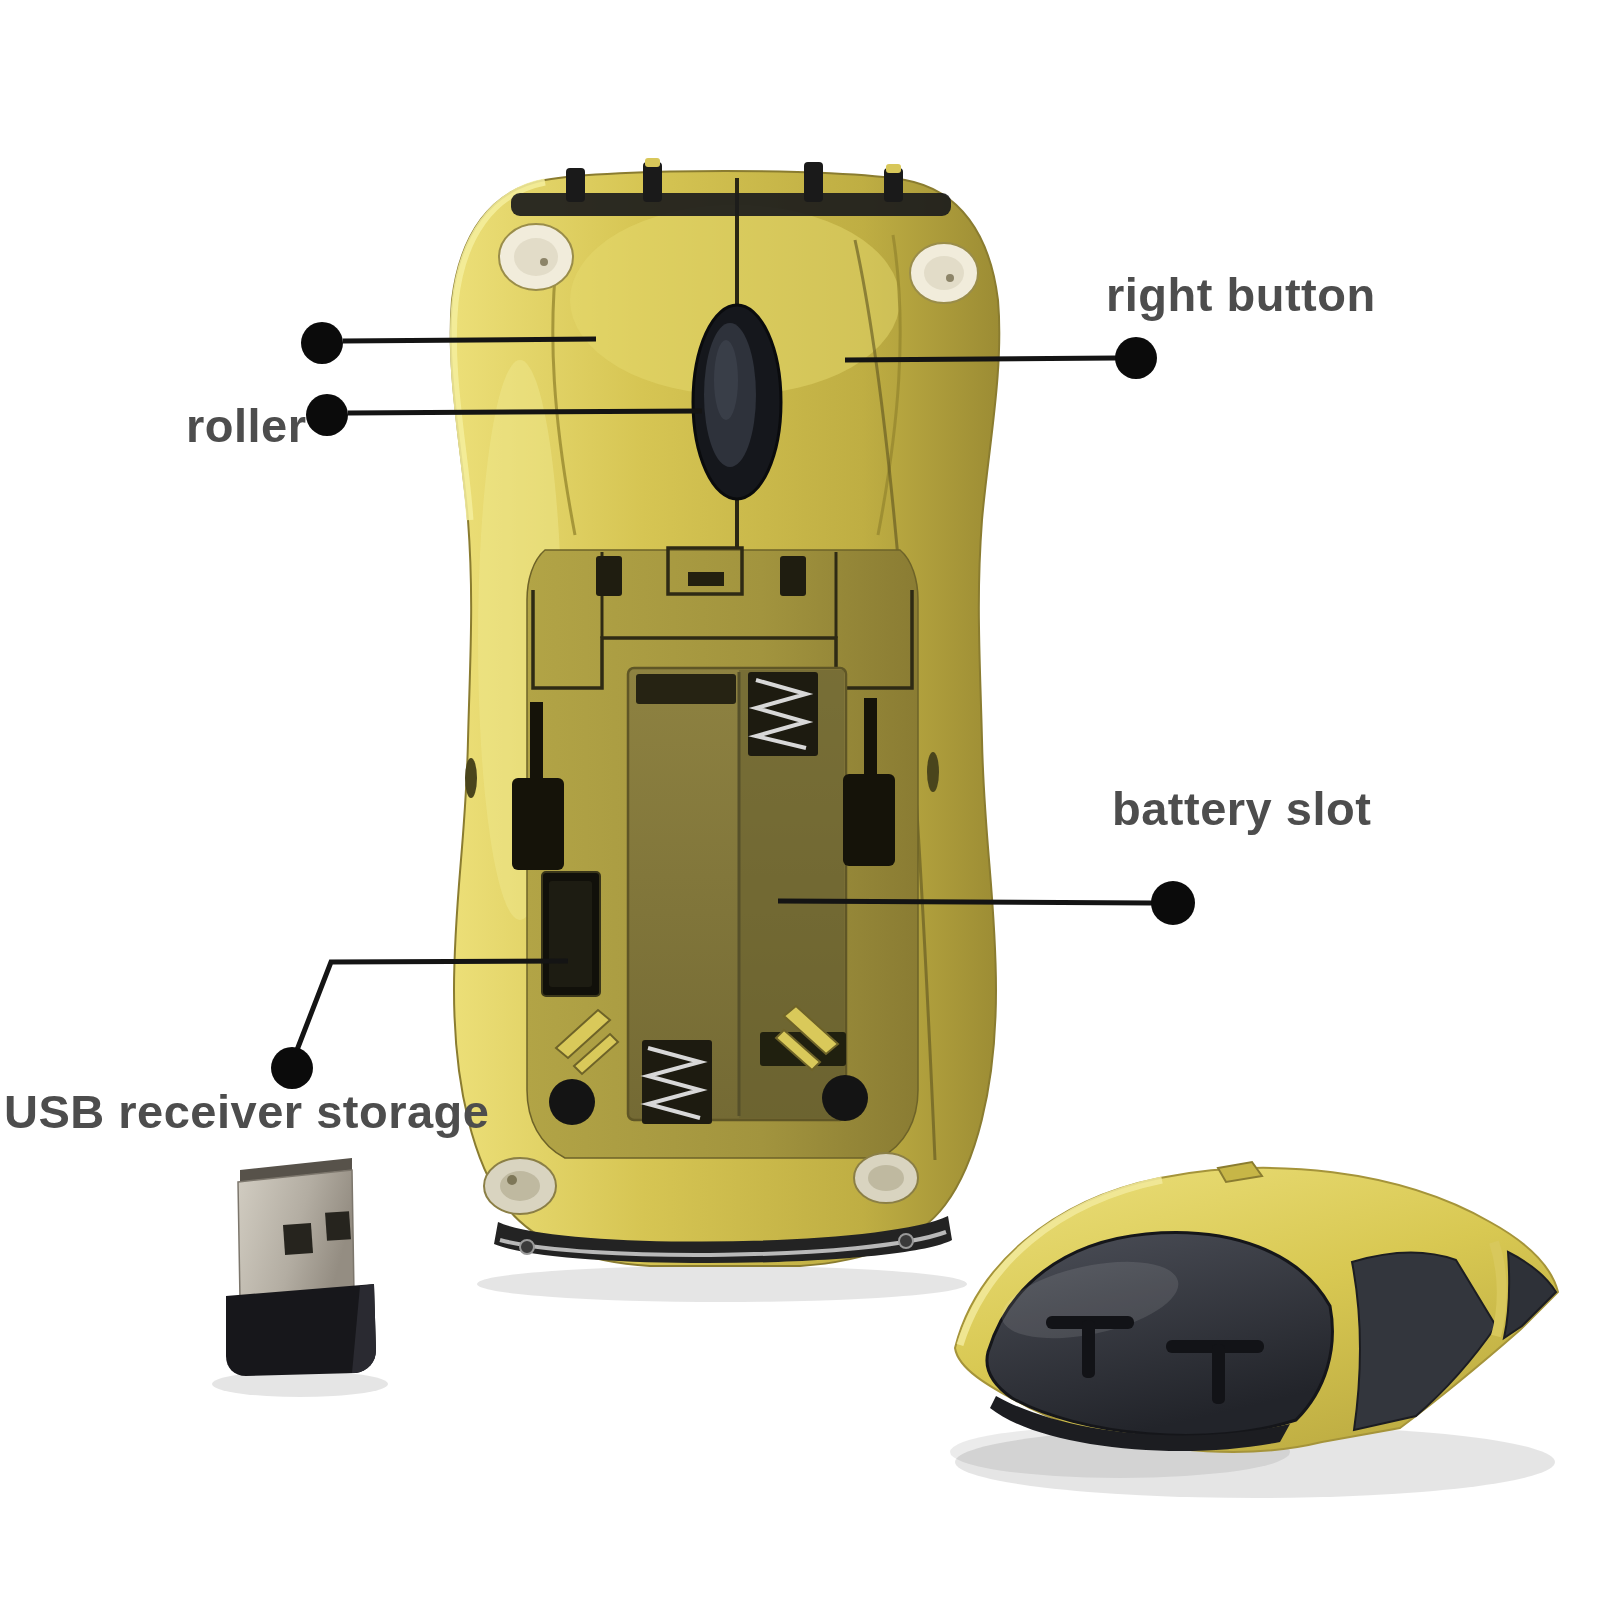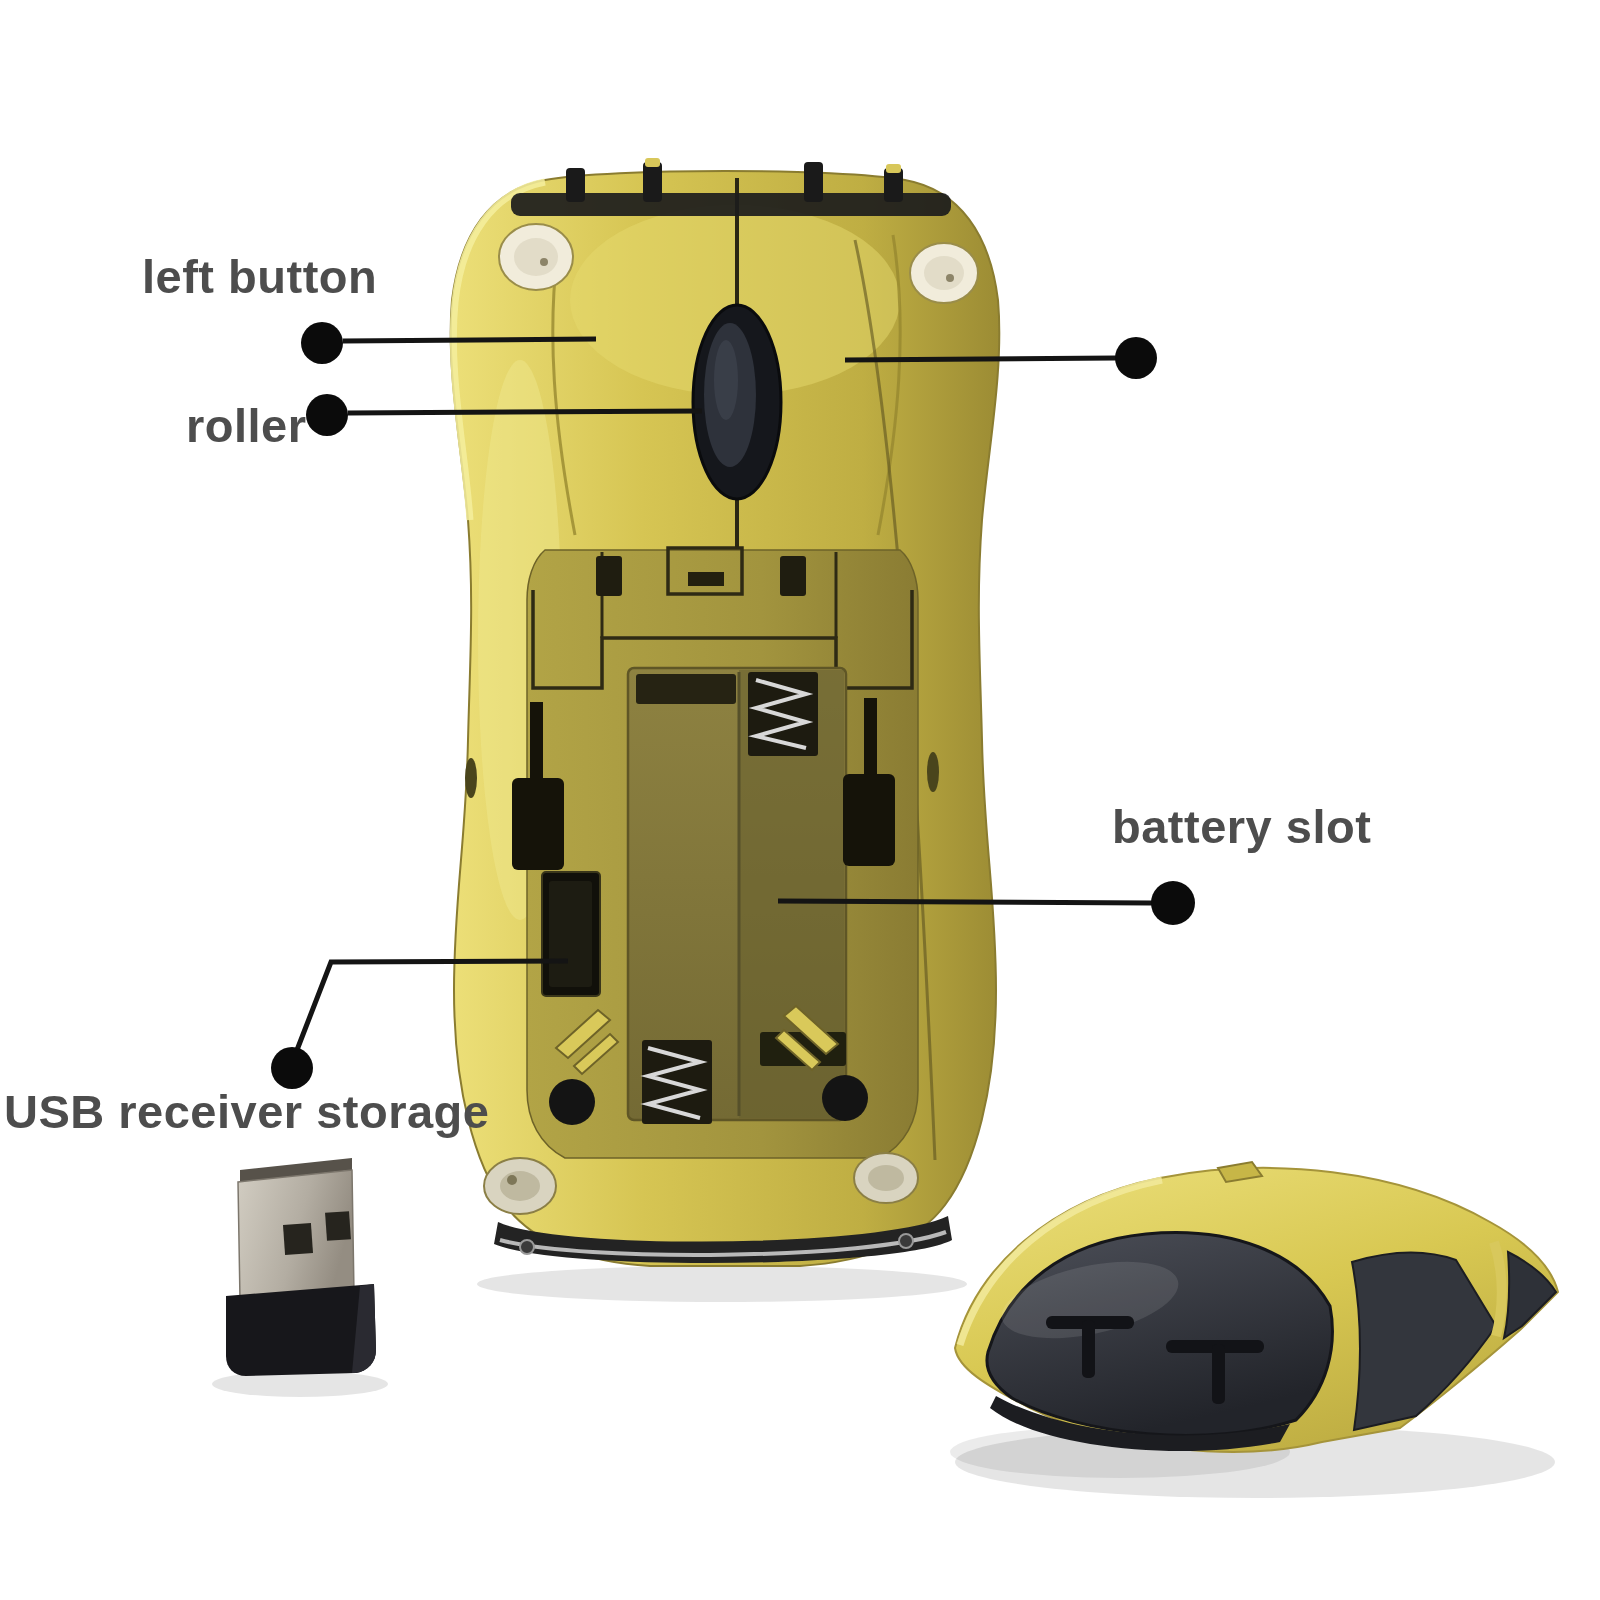--- a/index.html
+++ b/index.html
@@ -209,18 +209,18 @@
   </g>
   <g fill="#0b0b0b">
     <circle cx="322" cy="343" r="21"></circle>
     <circle cx="327" cy="415" r="21"></circle>
     <circle cx="1136" cy="358" r="21"></circle>
     <circle cx="1173" cy="903" r="22"></circle>
     <circle cx="292" cy="1068" r="21"></circle>
   </g>
 </svg>
 
-<div class="callout-label" style="left:142px;top:252px;">left button</div>
 <div class="callout-label" style="left:186px;top:401px;">roller</div>
-<div class="callout-label" style="left:1112px;top:802px;">battery slot</div>
+<div class="callout-label" style="left:1106px;top:270px;">right button</div>
+<div class="callout-label" style="left:1112px;top:784px;">battery slot</div>
 <div class="callout-label" style="left:4px;top:1080px;margin-top:7px;">USB receiver storage</div>
 
 </div>
 
 </body></html>

